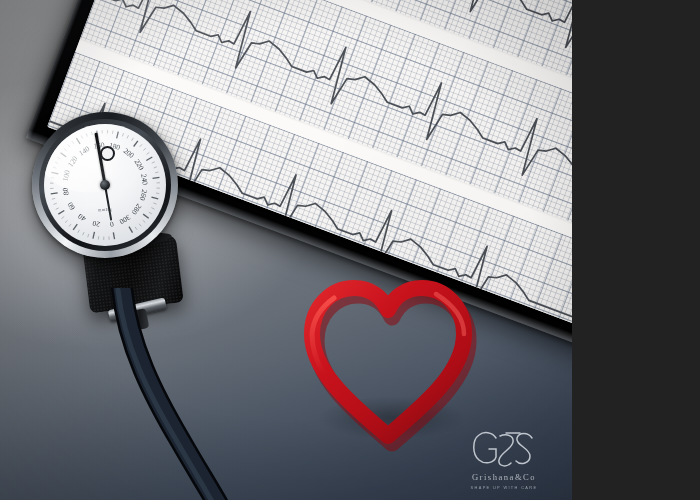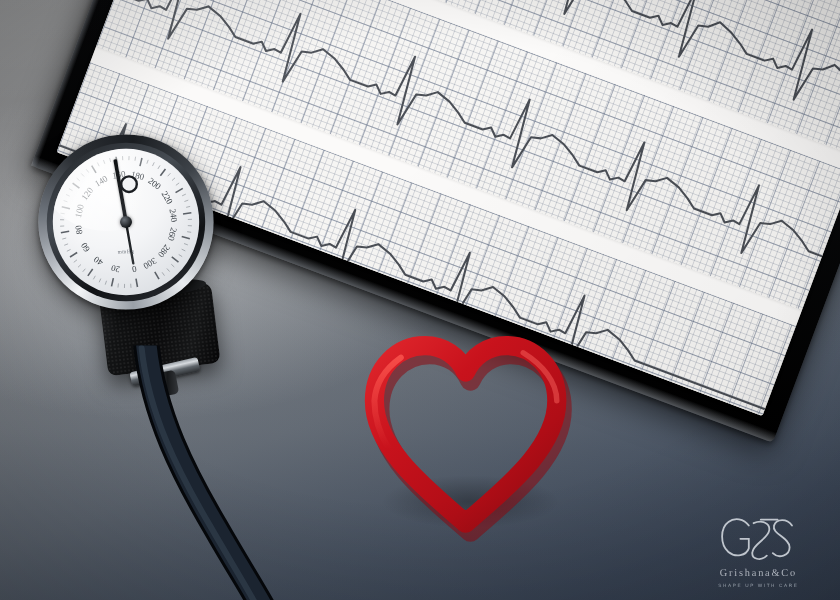--- a/index.html
+++ b/index.html
@@ -1,17 +1,17 @@
 <!DOCTYPE html>
 <html><head>
 <meta charset="utf-8">
 <style>
   html,body{margin:0;padding:0;background:#222;}
   #stage{
-    position:relative;width:700px;height:500px;overflow:hidden;
+    position:relative;width:572px;height:500px;overflow:hidden;
     font-family:"Liberation Sans",sans-serif;
   }
 
   
   .bg{position:absolute;inset:0;
     background:
       radial-gradient(ellipse 60% 45% at 18% 42%, rgba(210,212,214,.55) 0%, rgba(210,212,214,0) 62%),
       linear-gradient(157deg, #8c8d8e 0%, #87888a 22%, #7c8085 40%, #6c737c 58%, #555f6d 74%, #434e5f 88%, #3a4556 100%);
   }
   .bg-veil{position:absolute;inset:0;

